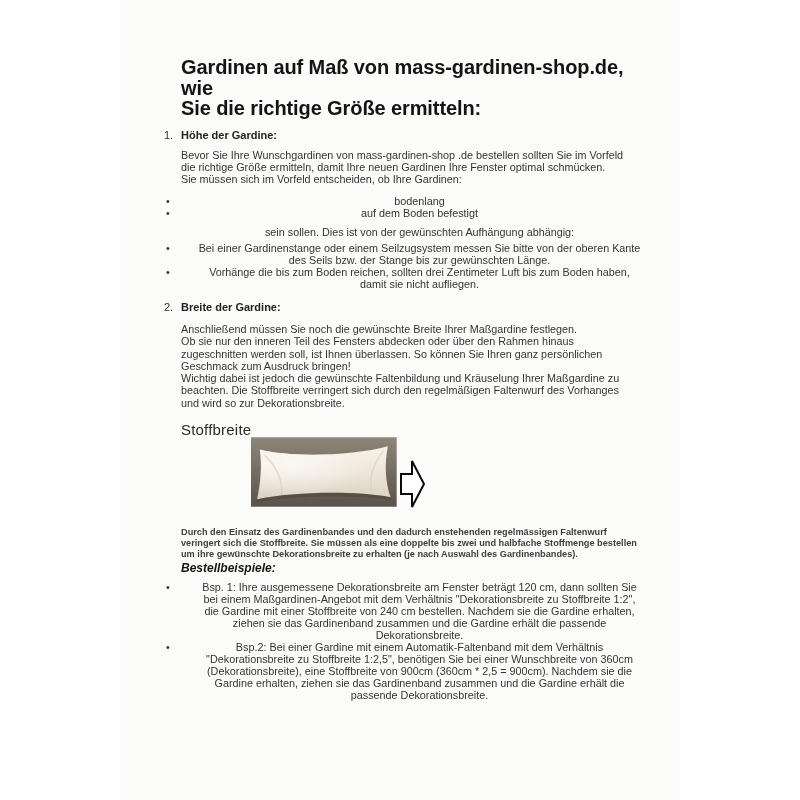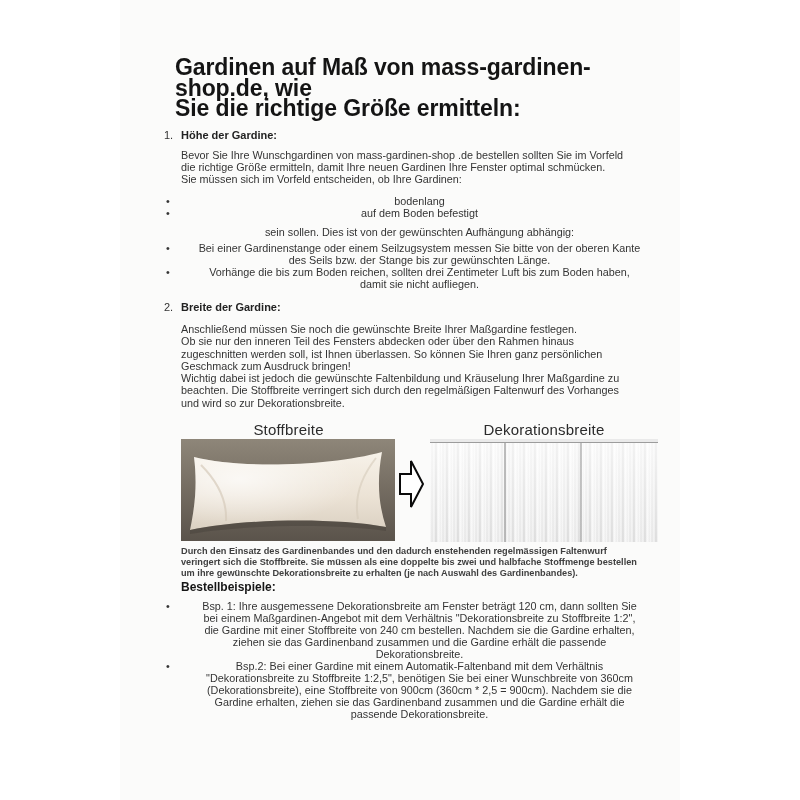--- a/index.html
+++ b/index.html
@@ -6,38 +6,38 @@
   body{
     width:800px;height:800px;background:#ffffff;overflow:hidden;
     font-family:"Liberation Sans","DejaVu Sans",sans-serif;
   }
   .paper{
     width:560px;height:800px;margin:0 auto;background:#fbfbfa;
     box-sizing:border-box;padding:57px 22px 0 44px;color:#333;
   }
   .pre{white-space:pre-line;}
   .title{
-    font-size:23px;font-weight:700;line-height:20.5px;color:#141414;
-    margin:0 0 11px 11px;letter-spacing:-0.1px;
+    font-size:20px;font-weight:700;line-height:20.5px;color:#141414;
+    margin:0 0 11px 17px;letter-spacing:-0.1px;
   }
   .sec-head{
     position:relative;margin:0 0 9px 17px;font-size:11px;line-height:11.7px;
     font-weight:700;color:#222;
   }
   .sec-head .num{position:absolute;left:-17px;top:0;font-weight:400;color:#333;}
   .body-p{font-size:10.8px;line-height:11.7px;margin:0 0 11px 17px;color:#343434;}
   .mid-p{margin-bottom:5px;text-align:center;}
   .wide-p{line-height:12.3px;margin-bottom:12px;}
   ul.blist{list-style:none;margin:0 0 7px 17px;padding:0;font-size:10.8px;line-height:11.7px;color:#343434;}
   ul.blist li{position:relative;text-align:center;}
   ul.blist li::before{content:"\2022";position:absolute;left:-15px;top:0;}
   ul.hints{margin-bottom:12px;}
   ul.examples{margin-bottom:0;line-height:11.9px;}
   .figure-row{display:flex;align-items:flex-start;margin:0 0 4px 17px;}
-  .fig{display:flex;flex-direction:column;}
+  .fig{display:flex;}
   .fig-label{
     font-size:15px;line-height:18px;height:18px;color:#2b2b2b;text-align:center;
     letter-spacing:0.2px;
   }
   .photo{display:block;}
   .arrow-wrap{width:30px;display:flex;justify-content:center;margin-top:35px;}
   .curtain-photo{width:228px;height:103px;box-sizing:border-box;background:#fff;}
   .curtain-rail{height:3px;background:#eaeaea;border-bottom:1px solid #9c9c9c;}
   .curtain-pleats{
     height:99px;
@@ -47,20 +47,21 @@
       linear-gradient(180deg, rgba(255,255,255,0.55), rgba(0,0,0,0.02)),
       repeating-linear-gradient(90deg,#ffffff 0px,#e9e9e9 2px,#fafafa 4px,#dadada 6px,#ffffff 8px,#f0f0f0 11px);
   }
   .caption{
     font-size:9.2px;font-weight:700;line-height:10.8px;color:#3f3f3f;
     margin:0 0 2px 17px;
   }
   .examples-head{
     font-size:12px;line-height:14px;font-weight:700;color:#161616;
     margin:0 0 7px 17px;
+    font-style:italic;
   }
 </style>
 </head>
 <body>
 
 <div class="paper">
 
   <h1 class="title pre">Gardinen auf Maß von mass-gardinen-shop.de, wie
 Sie die richtige Größe ermitteln:</h1>
 
@@ -128,27 +129,20 @@
         <path d="M9,91 C62,80 150,78 205,88 L205,92 C150,84 62,86 9,95 Z" fill="#3f3a34" opacity="0.35"></path>
       </svg>
     </div>
 
     <div class="arrow-wrap">
       <svg width="26" height="56" viewBox="0 0 26 56">
         <polygon points="2,18 13,18 13,5 25,28 13,51 13,38 2,38" fill="#ffffff" stroke="#0a0a0a" stroke-width="2" stroke-linejoin="miter"></polygon>
       </svg>
     </div>
 
-    <div class="fig" style="width:228px;margin-left:4px;">
-      <div class="fig-label">Dekorationsbreite</div>
-      <div class="curtain-photo">
-        <div class="curtain-rail"></div>
-        <div class="curtain-pleats"></div>
-      </div>
-    </div>
 
   </div>
 
   <p class="caption pre">Durch den Einsatz des Gardinenbandes und den dadurch enstehenden regelmässigen Faltenwurf
 veringert sich die Stoffbreite. Sie müssen als eine doppelte bis zwei und halbfache Stoffmenge bestellen
 um ihre gewünschte Dekorationsbreite zu erhalten (je nach Auswahl des Gardinenbandes).</p>
 
   <div class="examples-head">Bestellbeispiele:</div>
 
   <ul class="blist examples">

